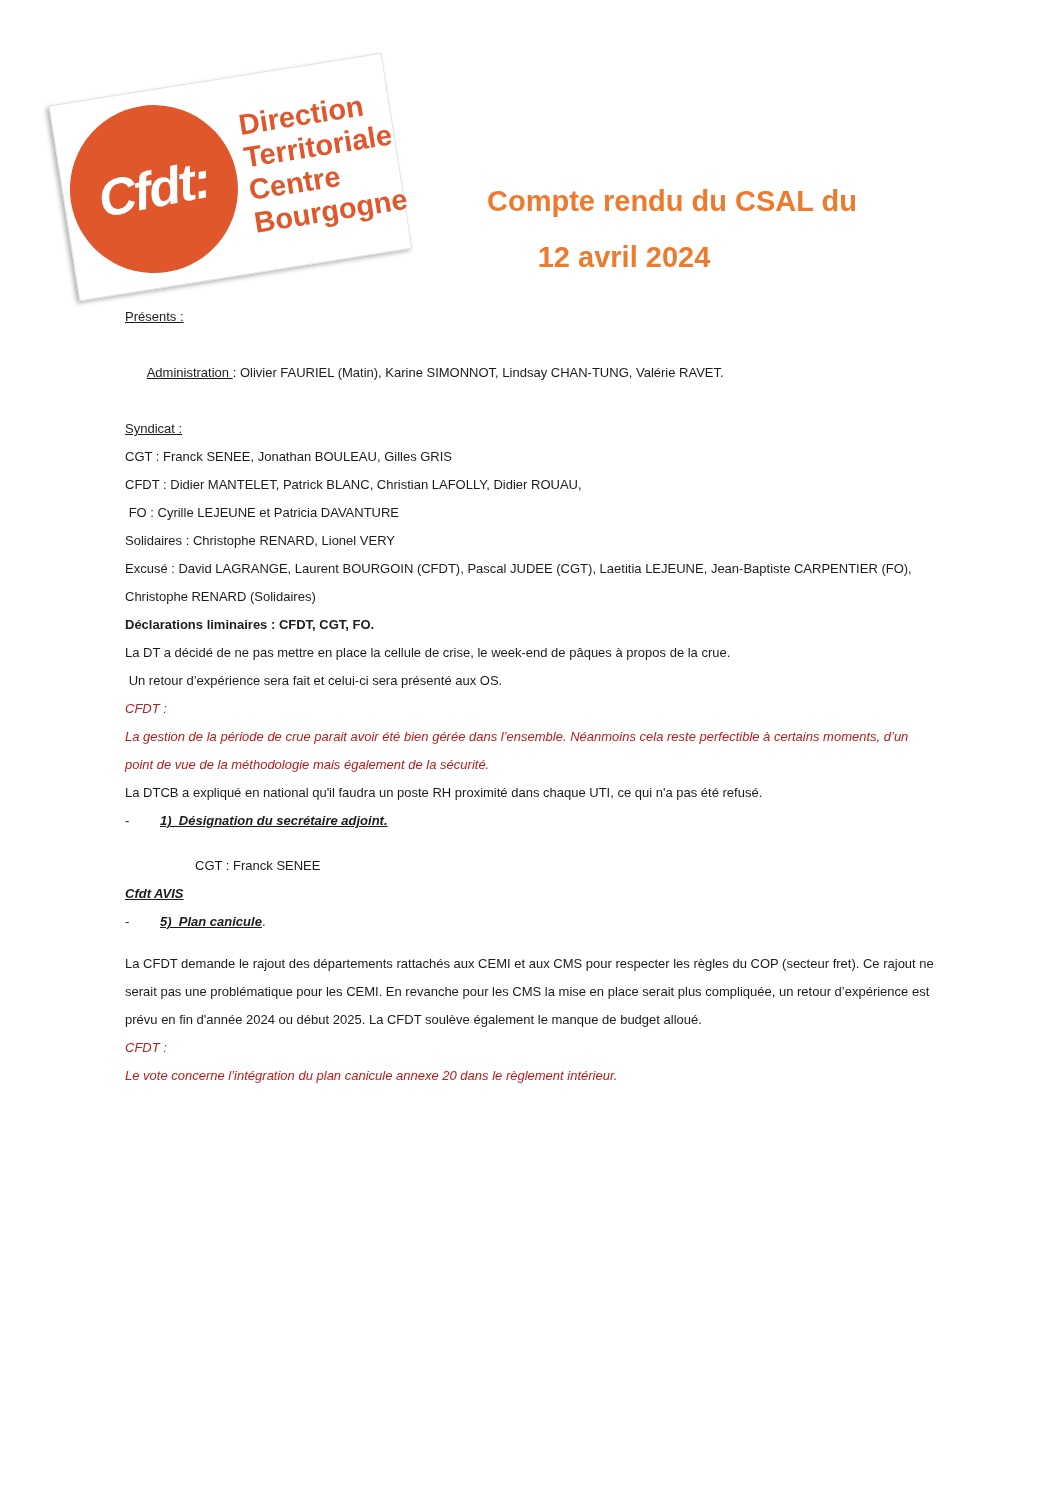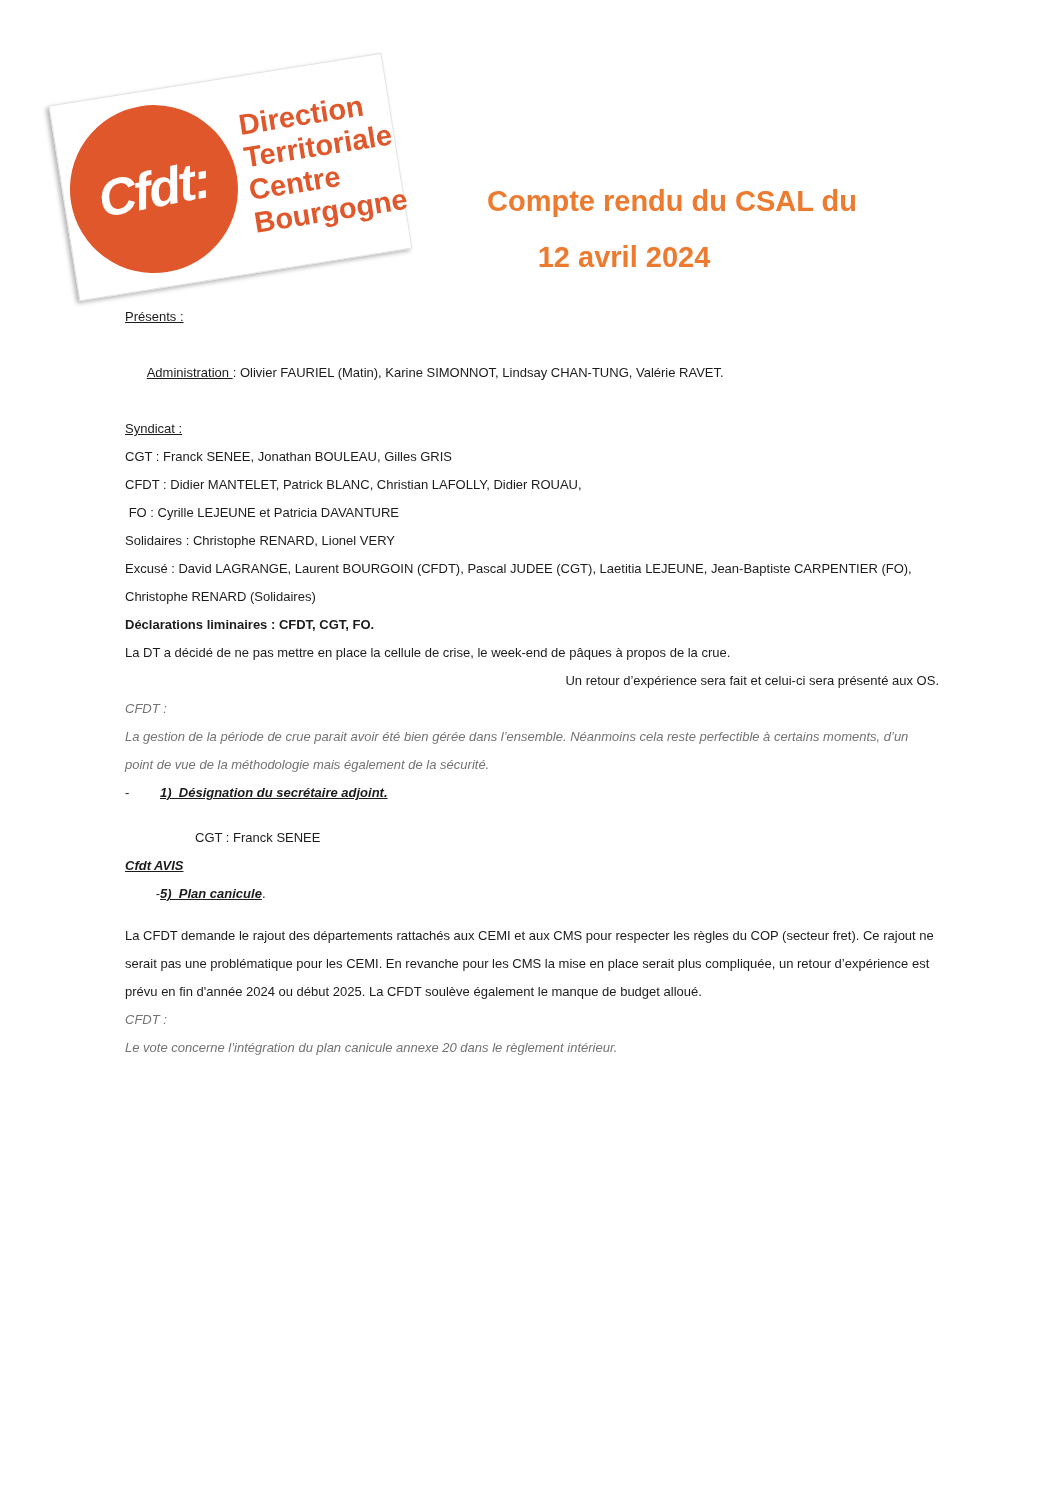--- a/index.html
+++ b/index.html
@@ -77,34 +77,34 @@
     position: absolute;
     left: 125px;
     top: 303px;
     width: 814px;
     font-size: 13px;
     line-height: 28px;
   }
   .body-text p { margin: 0; }
   .u { text-decoration: underline; }
   .b { font-weight: bold; }
-  .comment { color: #737373; font-style: italic; }
+  .comment { color: #b91c1c; font-style: italic; }
   .item-head { font-weight: bold; font-style: italic; text-decoration: underline; white-space: pre-wrap; }
   .item-row { display: flex; }
   .item-dash { width: 35px; flex: 0 0 auto; }
   .indent-1 { padding-left: 70px; }
   .pre { white-space: pre-wrap; }
 
   
   .mb9  { margin-bottom: 9px; }
   .mb12 { margin-bottom: 12px; }
   .mb5  { margin-bottom: 5px; }
   .mb7  { margin-bottom: 7px; }
   .mb11 { margin-bottom: 11px; }
-  .mb14 { margin-bottom: 14px; text-align: right; }
+  .mb14 { margin-bottom: 14px; }
   .mb13 { margin-bottom: 13px; }
   .mb17 { margin-bottom: 17px; }
   .mb19 { margin-bottom: 19px; }
   .mb22 { margin-bottom: 22px; }
   .mb24 { margin-bottom: 24px; }
 </style>
 </head>
 <body>
 
 <div class="page">
@@ -149,20 +149,21 @@
 
     <p>
       <span class="b">Déclarations liminaires : CFDT, CGT, FO.</span>
     </p>
     <p class="pre">La DT a décidé de ne pas mettre en place la cellule de crise, le week-end de pâques à propos de la crue.</p>
     <p class="mb14 pre"> Un retour d’expérience sera fait et celui-ci sera présenté aux OS.</p>
 
     <p class="comment">CFDT :</p>
     <p class="comment mb11">La gestion de la période de crue parait avoir été bien gérée dans l’ensemble. Néanmoins cela reste perfectible à certains moments, d’un point de vue de la méthodologie mais également de la sécurité.</p>
 
+    <p class="mb19">La DTCB a expliqué en national qu'il faudra un poste RH proximité dans chaque UTI, ce qui n'a pas été refusé.</p>
 
 
 
     <div class="item-row mb17">
       <span class="item-dash">-</span>
       <span class="item-head">1)  Désignation du secrétaire adjoint.</span>
     </div>
 
     <p class="indent-1 mb24">CGT : Franck SENEE</p>
 

